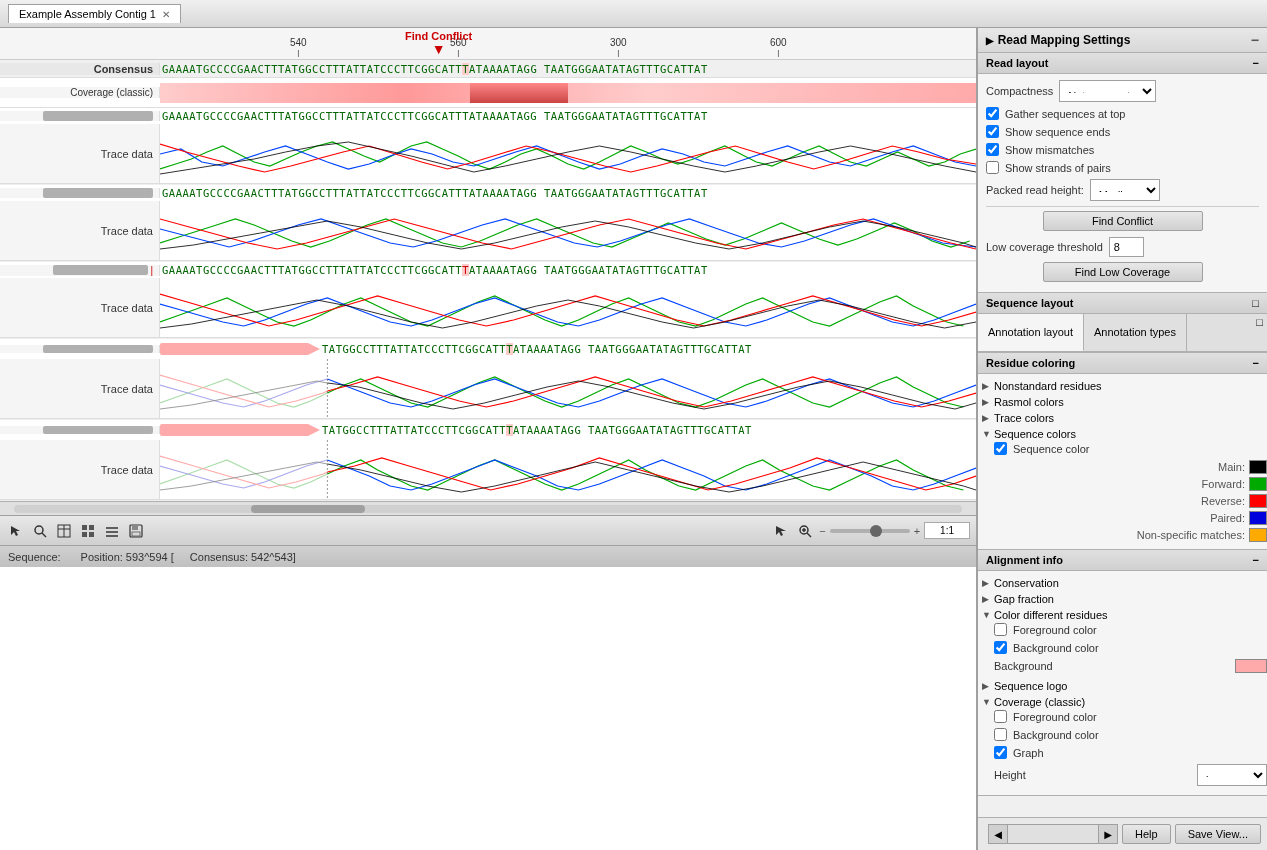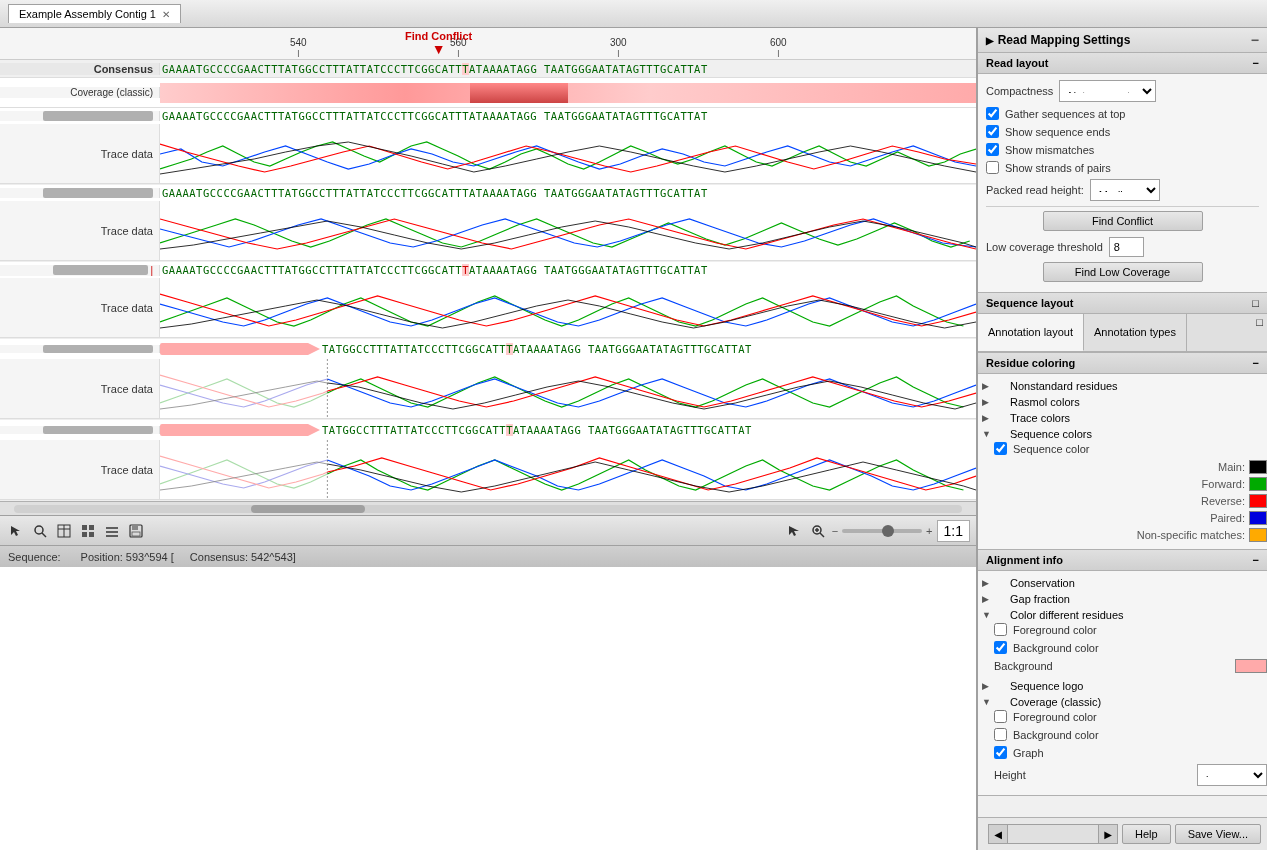--- a/index.html
+++ b/index.html
@@ -281,21 +281,20 @@
       color: #555;
       text-align: right;
     }
 
     .tree-item {
       display: flex;
       align-items: center;
       padding: 2px 4px;
       cursor: pointer;
       font-size: 11px;
-      gap: 16px;
     }
     .tree-arrow {
       width: 12px;
       font-size: 9px;
       color: #555;
     }
     .tree-arrow.open::before { content: '▼'; }
     .tree-arrow.closed::before { content: '▶'; }
 
     .subsection {
@@ -562,21 +561,21 @@
             <line x1="10" y1="10" x2="14" y2="14" stroke="#333" stroke-width="1.5"></line>
             <line x1="5" y1="7" x2="9" y2="7" stroke="#333" stroke-width="1.5"></line>
             <line x1="7" y1="5" x2="7" y2="9" stroke="#333" stroke-width="1.5"></line>
           </svg>
       </div>
       <span style="font-size:11px; color:#555;">−</span>
       <div class="zoom-track">
         <div class="zoom-thumb"></div>
       </div>
       <span style="font-size:11px; color:#555;">+</span>
-      <div style="border:1px solid #aaa; padding:2px 6px; font-size:14px; background:#fff; cursor:pointer;">1:1</div>
+      <div style="border:1px solid #aaa; padding:2px 15px; font-size:10px; background:#fff; cursor:pointer;">1:1</div>
     </div>
 
     <div style="height:22px; background:linear-gradient(to bottom,#d0d0d0,#c0c0c0); border-top:1px solid #a0a0a0; display:flex; align-items:center; padding:0 8px; font-size:11px; color:#333;">
       <span>Sequence:</span>
       <span style="margin-left:4px; color:#888;"></span>
       <span style="margin-left:16px;">Position: 593^594 [</span>
       <span style="margin-left:16px;">Consensus: 542^543]</span>
     </div>
 
   </div>

